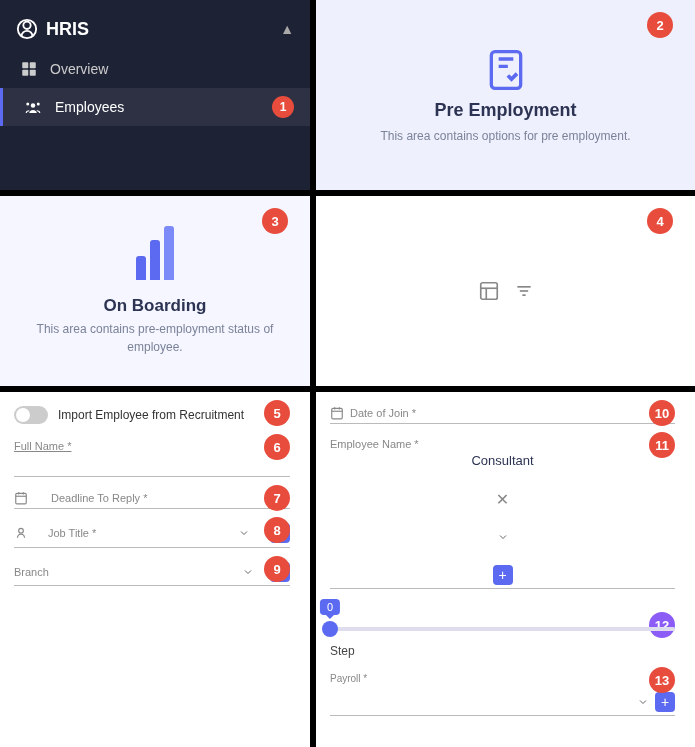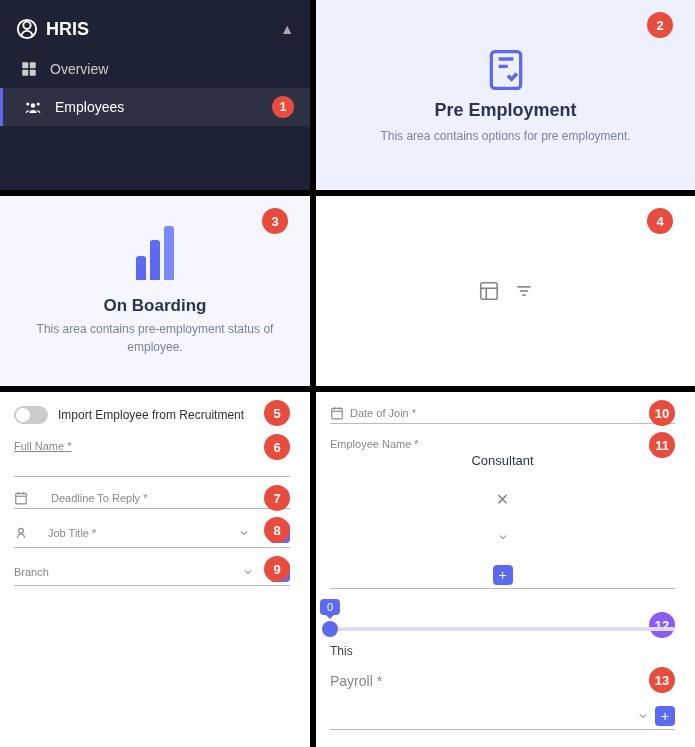--- a/index.html
+++ b/index.html
@@ -200,26 +200,26 @@
 
         <div style="position:absolute;left:0%;top:-28px;transform:translateX(-50%);background:#5b6af0;color:#fff;font-size:11px;padding:2px 7px;border-radius:4px;">
           <span>0</span>
           <div style="position:absolute;top:100%;left:50%;transform:translateX(-50%);border:4px solid transparent;border-top-color:#5b6af0;"></div>
         </div>
 
         <div style="position:absolute;left:0;top:0;height:4px;background:#5b6af0;border-radius:2px;width:0%;"></div>
 
         <div style="position:absolute;left:0%;top:50%;transform:translate(-50%,-50%);width:16px;height:16px;background:#5b6af0;border-radius:50%;cursor:pointer;"></div>
       </div>
-      <span style="font-size:12px;color:#444;">This</span>
+      <span style="font-size:12px;color:#444;">Step</span>
     </div>
 
     <div style="position:relative;margin-bottom:14px;">
       <div style="position:absolute;top:-6px;right:0;width:26px;height:26px;background:#e74c3c;border-radius:50%;color:#fff;font-size:13px;font-weight:bold;display:flex;align-items:center;justify-content:center;">13</div>
-      <label style="font-size:14px;color:#888;display:block;margin-bottom:17px;">Payroll *</label>
+      <label style="font-size:10px;color:#888;display:block;margin-bottom:8px;">Payroll *</label>
       <div style="display:flex;align-items:center;border-bottom:1.5px solid #bbb;padding-bottom:3px;gap:6px;">
         <span style="flex:1;font-size:13px;color:#bbb;"></span>
         <svg width="12" height="12" viewBox="0 0 24 24" fill="none" stroke="#666" stroke-width="2">
             <polyline points="6 9 12 15 18 9"></polyline>
           </svg>
         <button style="background:#5b6af0;color:#fff;border:none;border-radius:4px;width:20px;height:20px;font-size:14px;cursor:pointer;display:flex;align-items:center;justify-content:center;line-height:1;padding:0;">+</button>
       </div>
     </div>
 
   </div>

